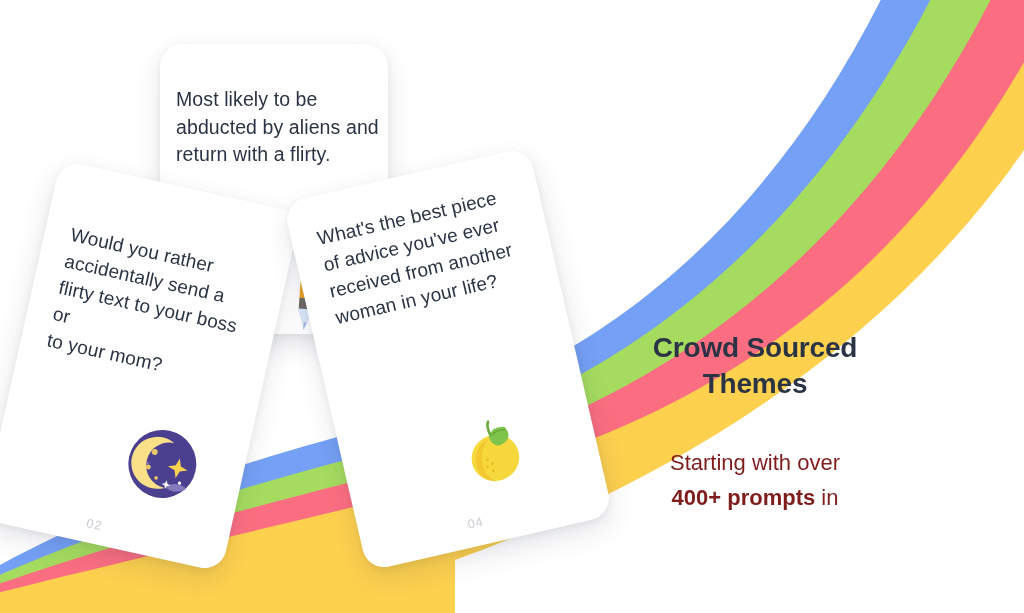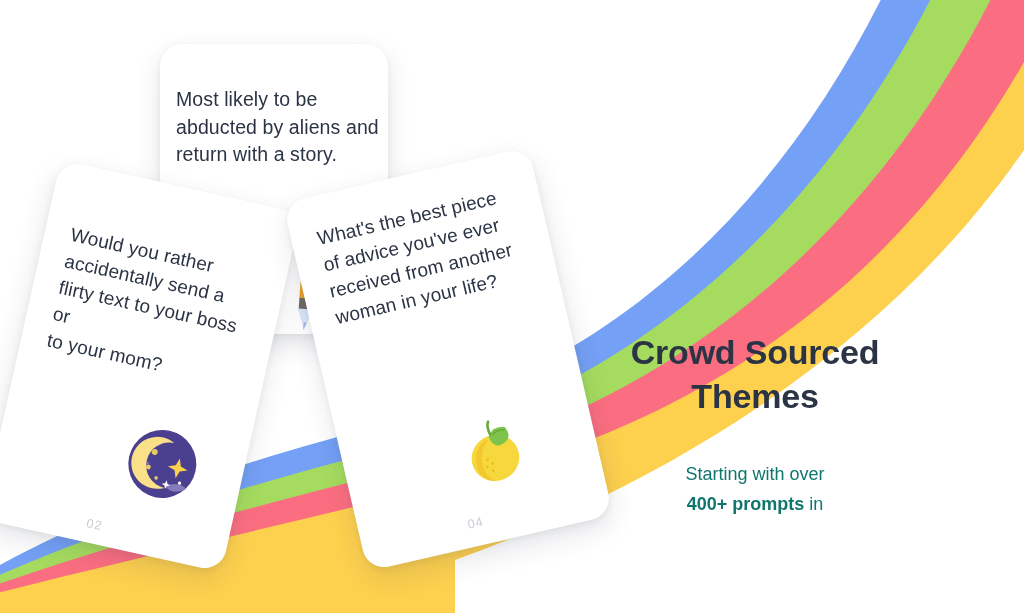--- a/index.html
+++ b/index.html
@@ -90,31 +90,31 @@
   
   #copy {
     position: absolute;
     right: 88px;
     top: 330px;
     width: 362px;
     text-align: center;
     color: #2b3445;
   }
   #headline {
-    font-size: 34px;
+    font-size: 28px;
     font-weight: bold;
     line-height: 1.3;
     letter-spacing: -0.2px;
     margin: 0 0 42px 0;
     white-space: pre-line;
   }
   .sub-line {
-    font-size: 18px;
+    font-size: 22px;
     line-height: 1.62;
-    color: #0f766e;
+    color: #7f1d1d;
     white-space: nowrap;
   }
   .sub-line b { font-weight: bold; }
 </style>
 </head>
 <body>
 
 <div id="stage">
 
   <svg id="ribbon" viewBox="0 0 1024 613" preserveAspectRatio="none">
@@ -134,21 +134,21 @@
       <path fill="#fdd04e" d="M -80,613 C 95,566 275,528 470,478 C 710,418 940,270 1075,-40
                L 1140,-40 L 1140,613 Z"></path>
 
       <path fill="#ffffff" d="M 455,560 C 700,470 900,330 1024,150 L 1024,613 L 455,613 Z"></path>
     </g>
   </svg>
 
   <div class="card" id="card-back">
     <div class="card-text">Most likely to be
 abducted by aliens and
-return with a story.</div>
+return with a flirty.</div>
   </div>
 
   <div class="card" id="card-left">
     <div class="card-text">Would you rather
 accidentally send a
 flirty text to your boss or
 to your mom?</div>
 
     <div class="emoji-holder">
       <svg width="74" height="74" viewBox="0 0 74 74">

